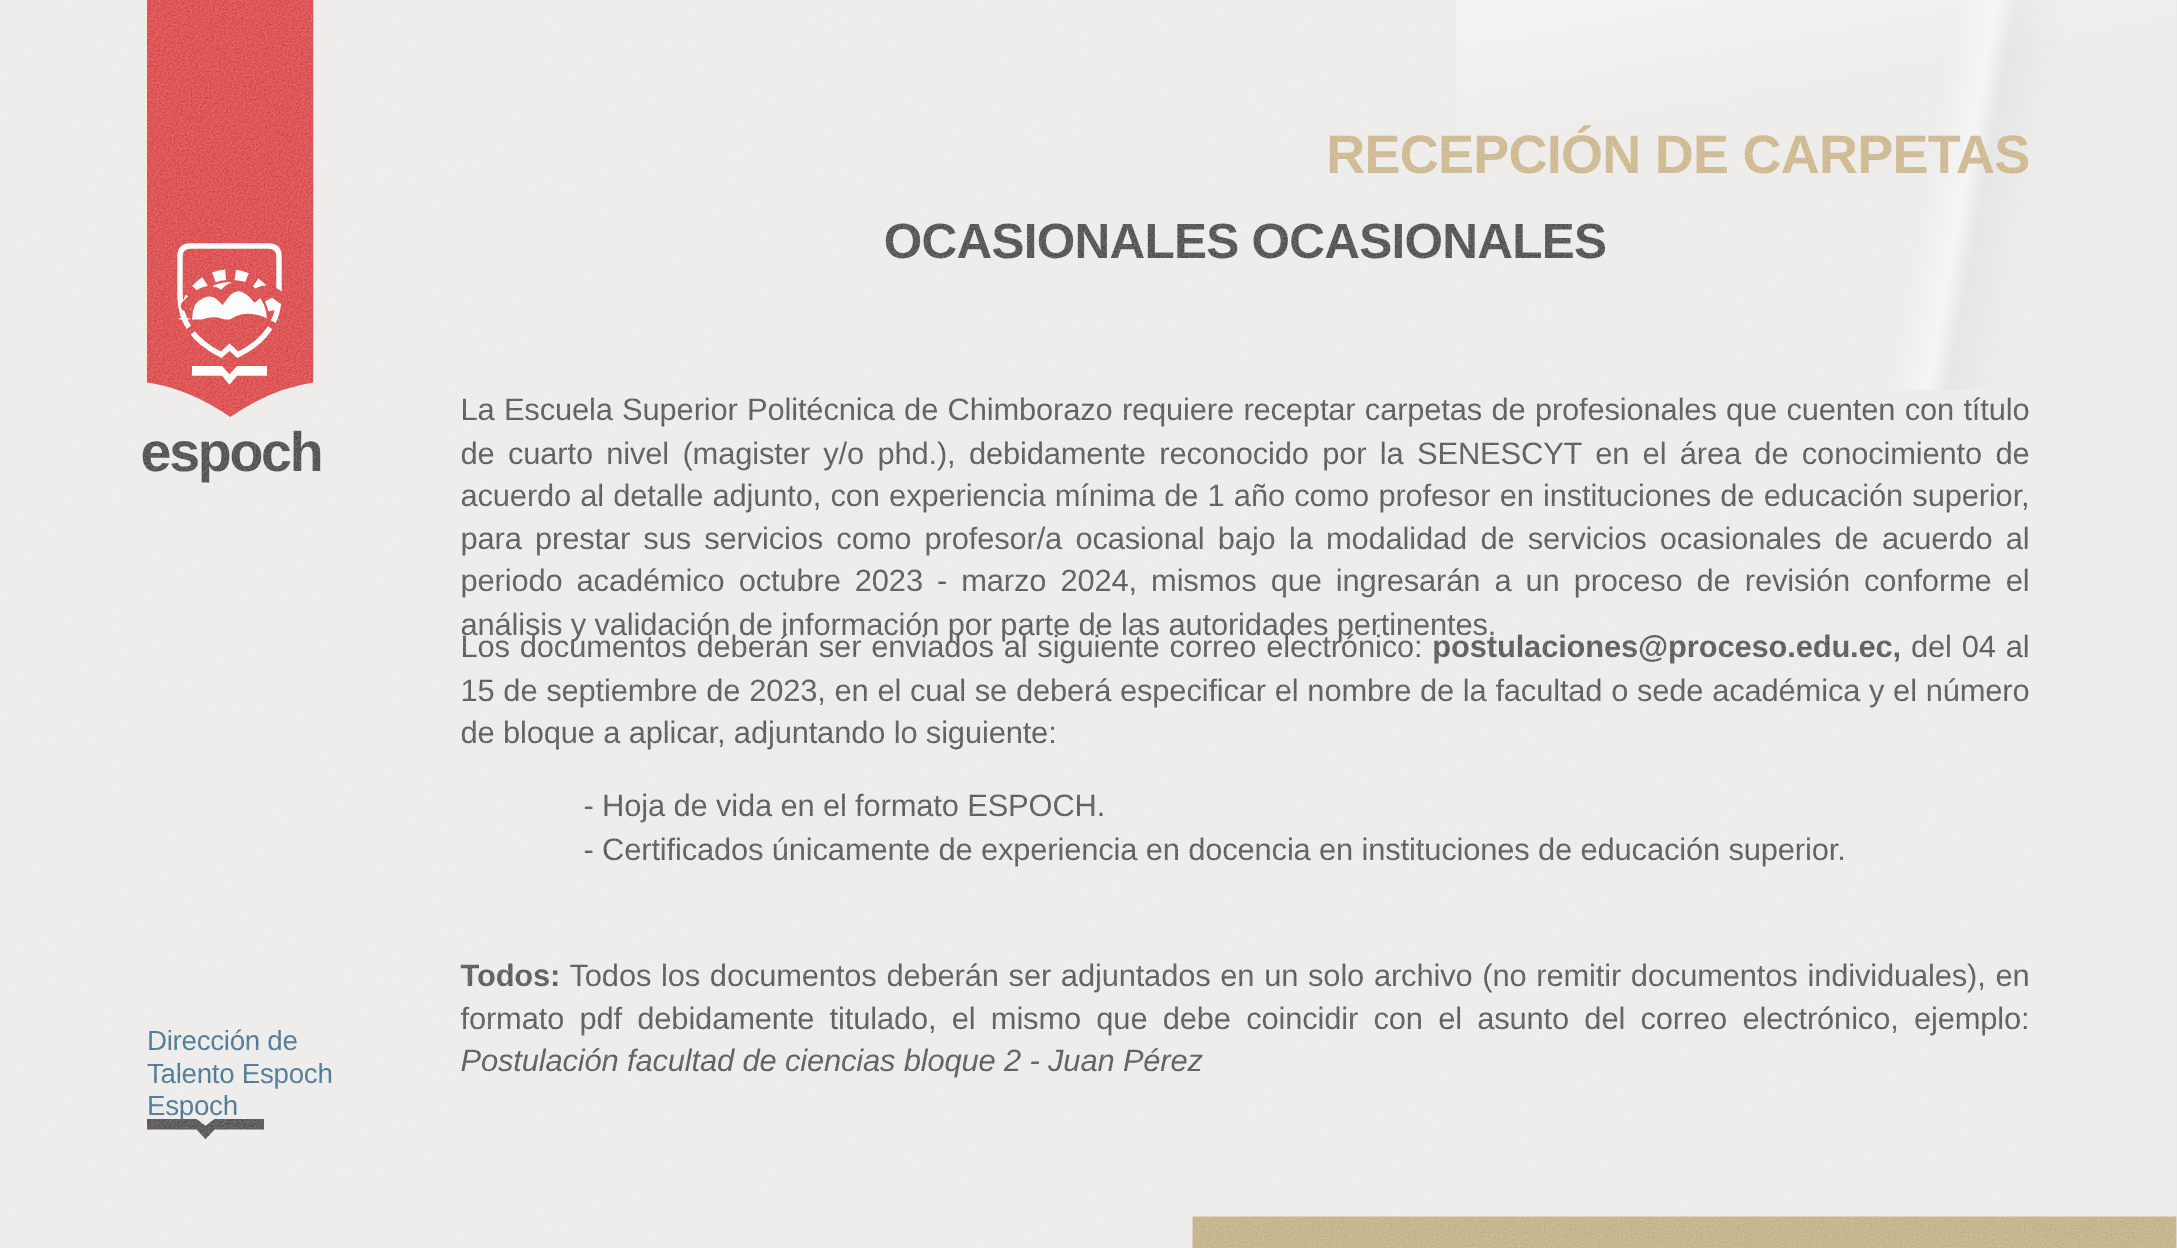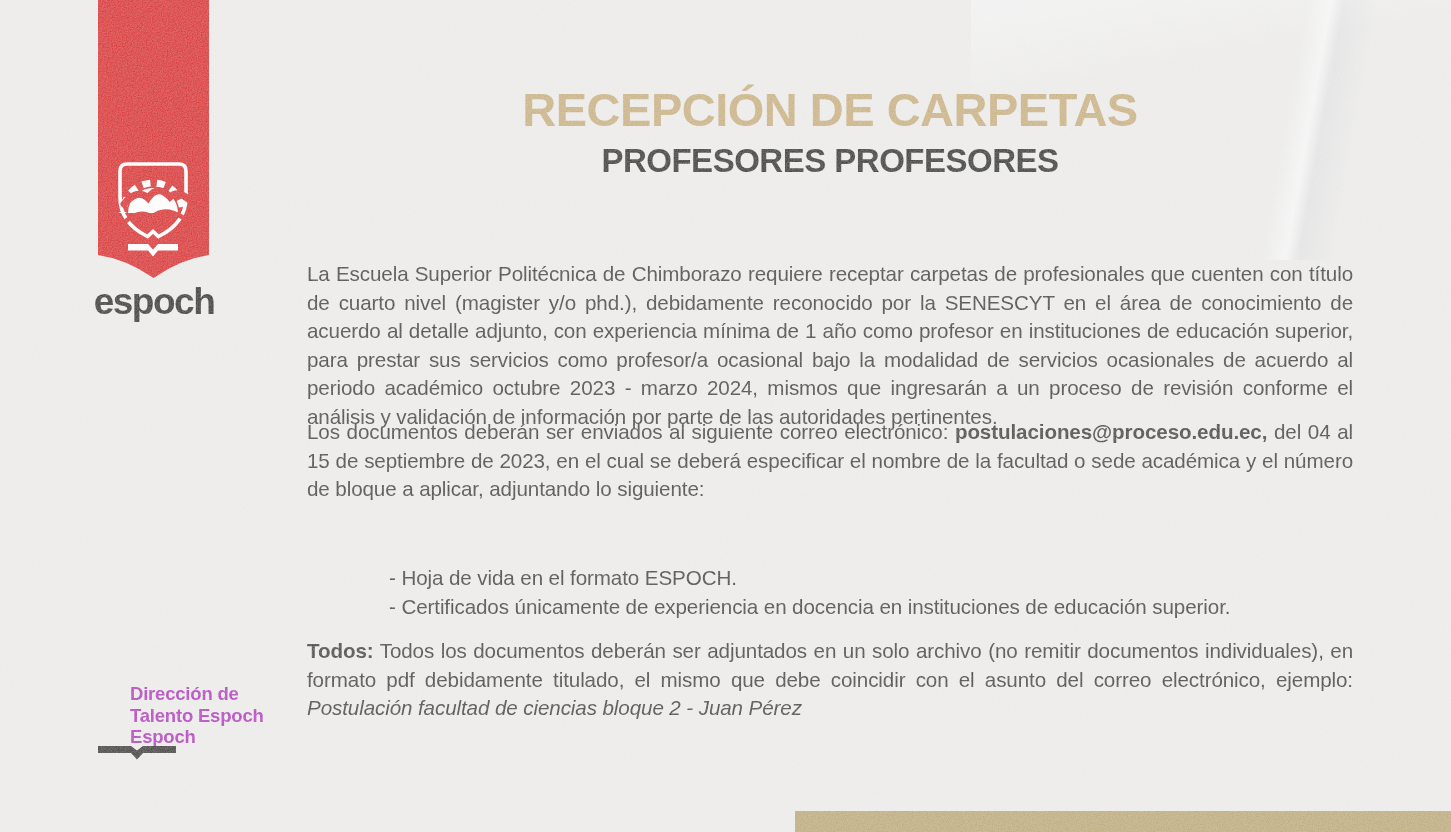--- a/index.html
+++ b/index.html
@@ -24,41 +24,41 @@
   .ribbon{position:absolute;left:98px;top:0;width:111px;height:278px;z-index:5;}
 
   .wordmark{
     position:absolute;left:84px;top:281px;width:140px;z-index:5;
     text-align:center;font-size:37px;font-weight:bold;letter-spacing:-1.5px;color:#141311;
   }
 
   
   .col{position:absolute;left:307px;width:1046px;z-index:5;}
   .title{
-    top:82px;text-align:center;
-    font-size:47px;font-weight:800;letter-spacing:-0.5px;color:#bfa26a;
+    top:82px;text-align:right;
+    font-size:36px;font-weight:800;letter-spacing:-0.5px;color:#bfa26a;
   }
   .subtitle{
     top:142px;text-align:center;
     font-size:33px;font-weight:800;letter-spacing:-0.5px;color:#161514;
   }
   .body-text{
     font-size:20.6px;line-height:28.6px;letter-spacing:-0.1px;color:#232220;
   }
   .p1{top:228px;text-align:justify;margin-top:32px;}
   .p2{top:418px;text-align:justify;}
-  .bullets{top:524px;padding-left:82px;box-sizing:border-box;margin-top:40px;}
+  .bullets{top:524px;padding-left:82px;box-sizing:border-box;}
   .note{top:637px;text-align:justify;}
   .body-text strong{font-weight:bold;}
   .body-text em{font-style:italic;}
 
   
   .credit{
     position:absolute;left:98px;top:683px;z-index:5;
-    font-size:18.5px;line-height:21.5px;font-weight:bold;letter-spacing:-0.2px;color:#a21caf;margin-left:32px;
+    font-size:18.5px;line-height:21.5px;font-weight:normal;letter-spacing:-0.2px;color:#0c4a6e;
   }
   .credit-book{position:absolute;left:98px;top:745px;z-index:5;}
 
   
   .gold-bar{
     position:absolute;left:795px;right:0;top:811px;height:21px;z-index:5;
     background:#b19a62;
   }
 </style>
 </head>
@@ -85,21 +85,21 @@
     <path d="M26,204 Q40,188 50,198 Q60,184 72,197 Q80,190 90,199" fill="none" stroke="#d30f0f" stroke-width="7" stroke-linecap="round"></path>
     <path d="M28,221 Q42,209 54,217 Q66,206 84,217" fill="none" stroke="#d30f0f" stroke-width="4.5" stroke-linecap="round"></path>
 
     <path d="M30,244 L50,244 L55,249.5 L60,244 L80,244 L80,250.5 L60,250.5 L55,256.5 L50,250.5 L30,250.5 Z" fill="#ffffff"></path>
   </g>
 </svg>
 
 <div class="wordmark">espoch</div>
 
 <div class="col title">RECEPCIÓN DE CARPETAS</div>
-<div class="col subtitle">PROFESORES PROFESORES</div>
+<div class="col subtitle">OCASIONALES OCASIONALES</div>
 
 <div class="col body-text p1">La Escuela Superior Politécnica de Chimborazo requiere receptar carpetas de profesionales que cuenten con título de cuarto nivel (magister y/o phd.), debidamente reconocido por la SENESCYT en el área de conocimiento de acuerdo al detalle adjunto, con experiencia mínima de 1 año como profesor en instituciones de educación superior, para prestar sus servicios como profesor/a ocasional bajo la modalidad de servicios ocasionales de acuerdo al periodo académico octubre 2023 - marzo 2024, mismos que ingresarán a un proceso de revisión conforme el análisis y validación de información por parte de las autoridades pertinentes.</div>
 
 <div class="col body-text p2">
   <span>Los documentos deberán ser enviados al siguiente correo electrónico: </span><strong>postulaciones@proceso.edu.ec,</strong><span> del 04 al 15 de septiembre de 2023, en el cual se deberá especificar el nombre de la facultad o sede académica y el número de bloque a aplicar, adjuntando lo siguiente:</span>
 </div>
 
 <div class="col body-text bullets">
   <div>- Hoja de vida en el formato ESPOCH.</div>
   <div>- Certificados únicamente de experiencia en docencia en instituciones de educación superior.</div>

